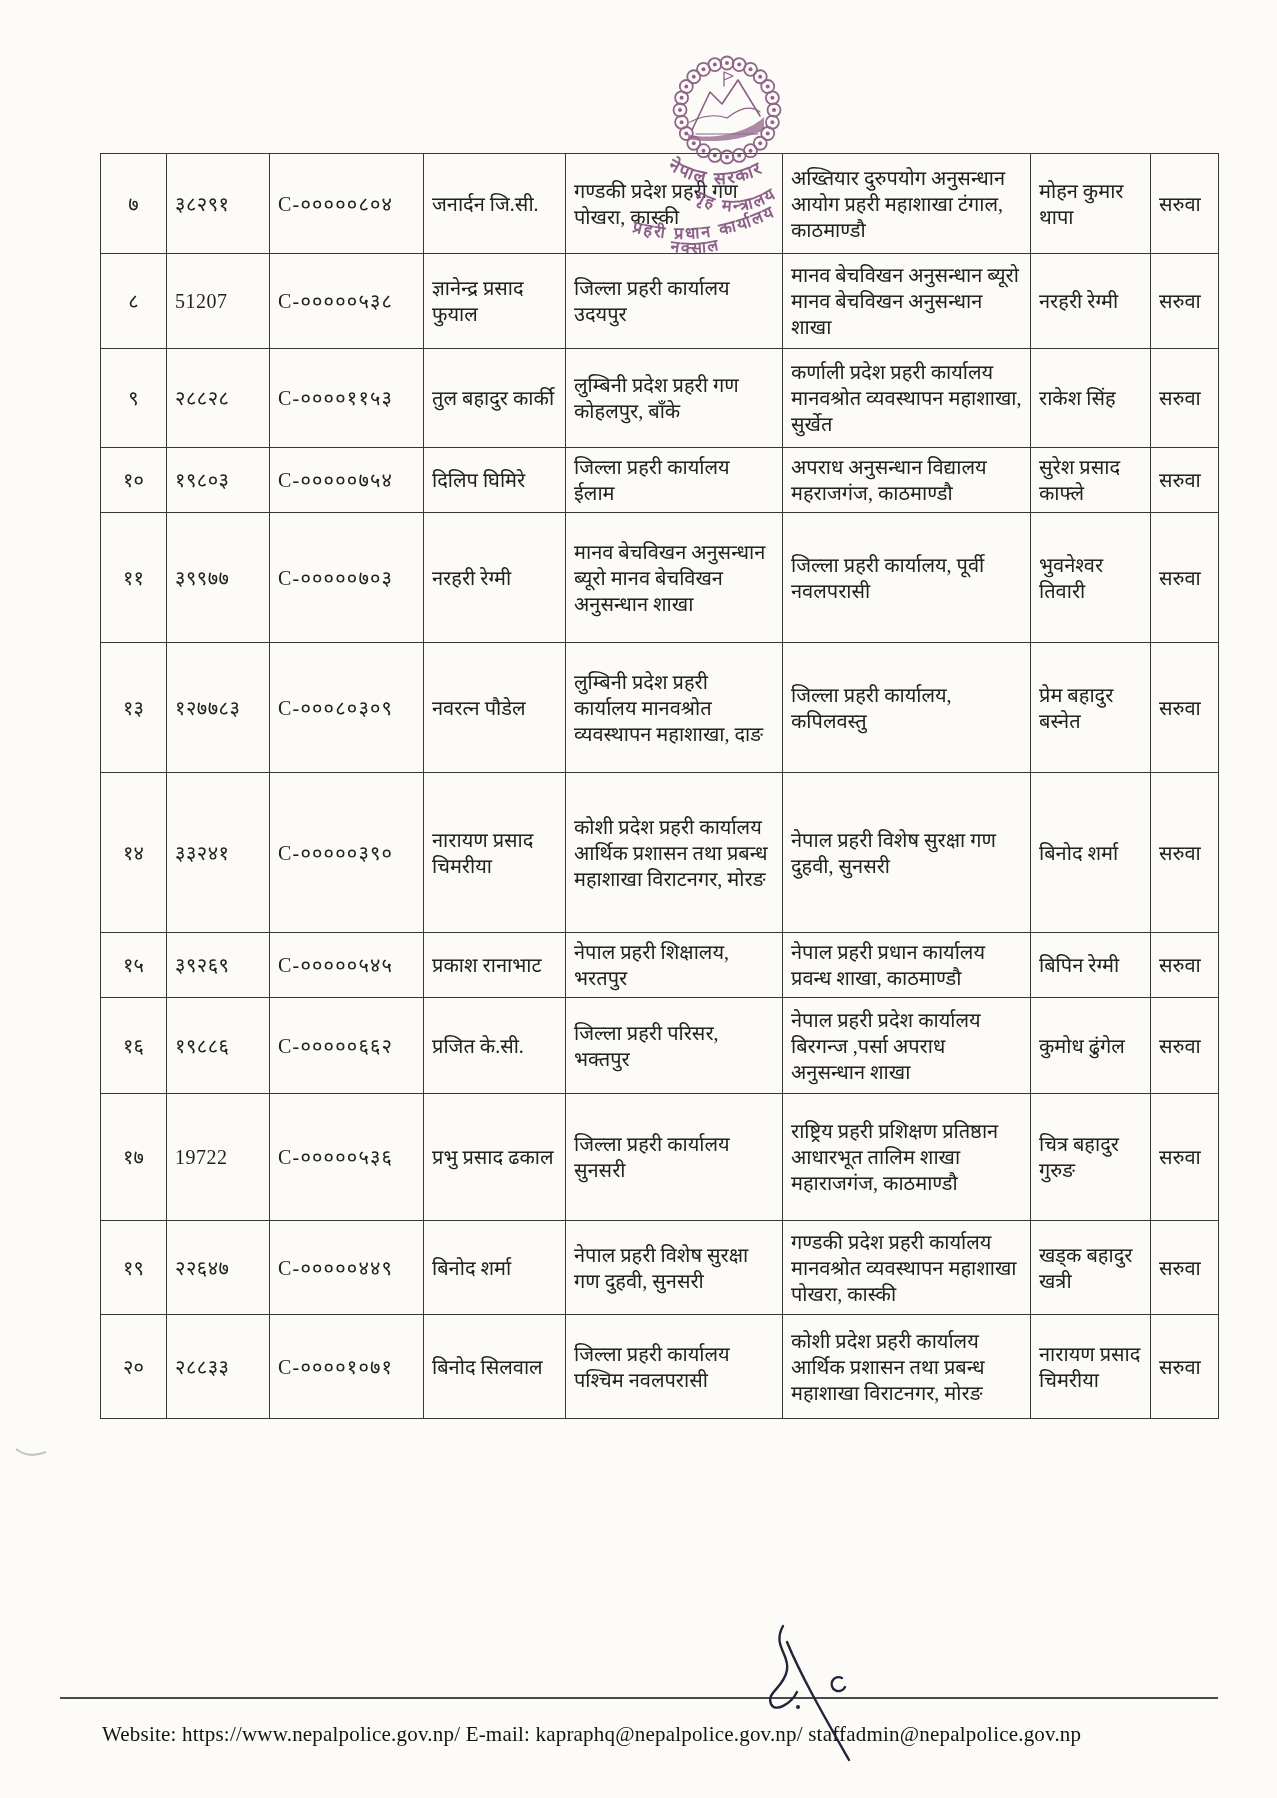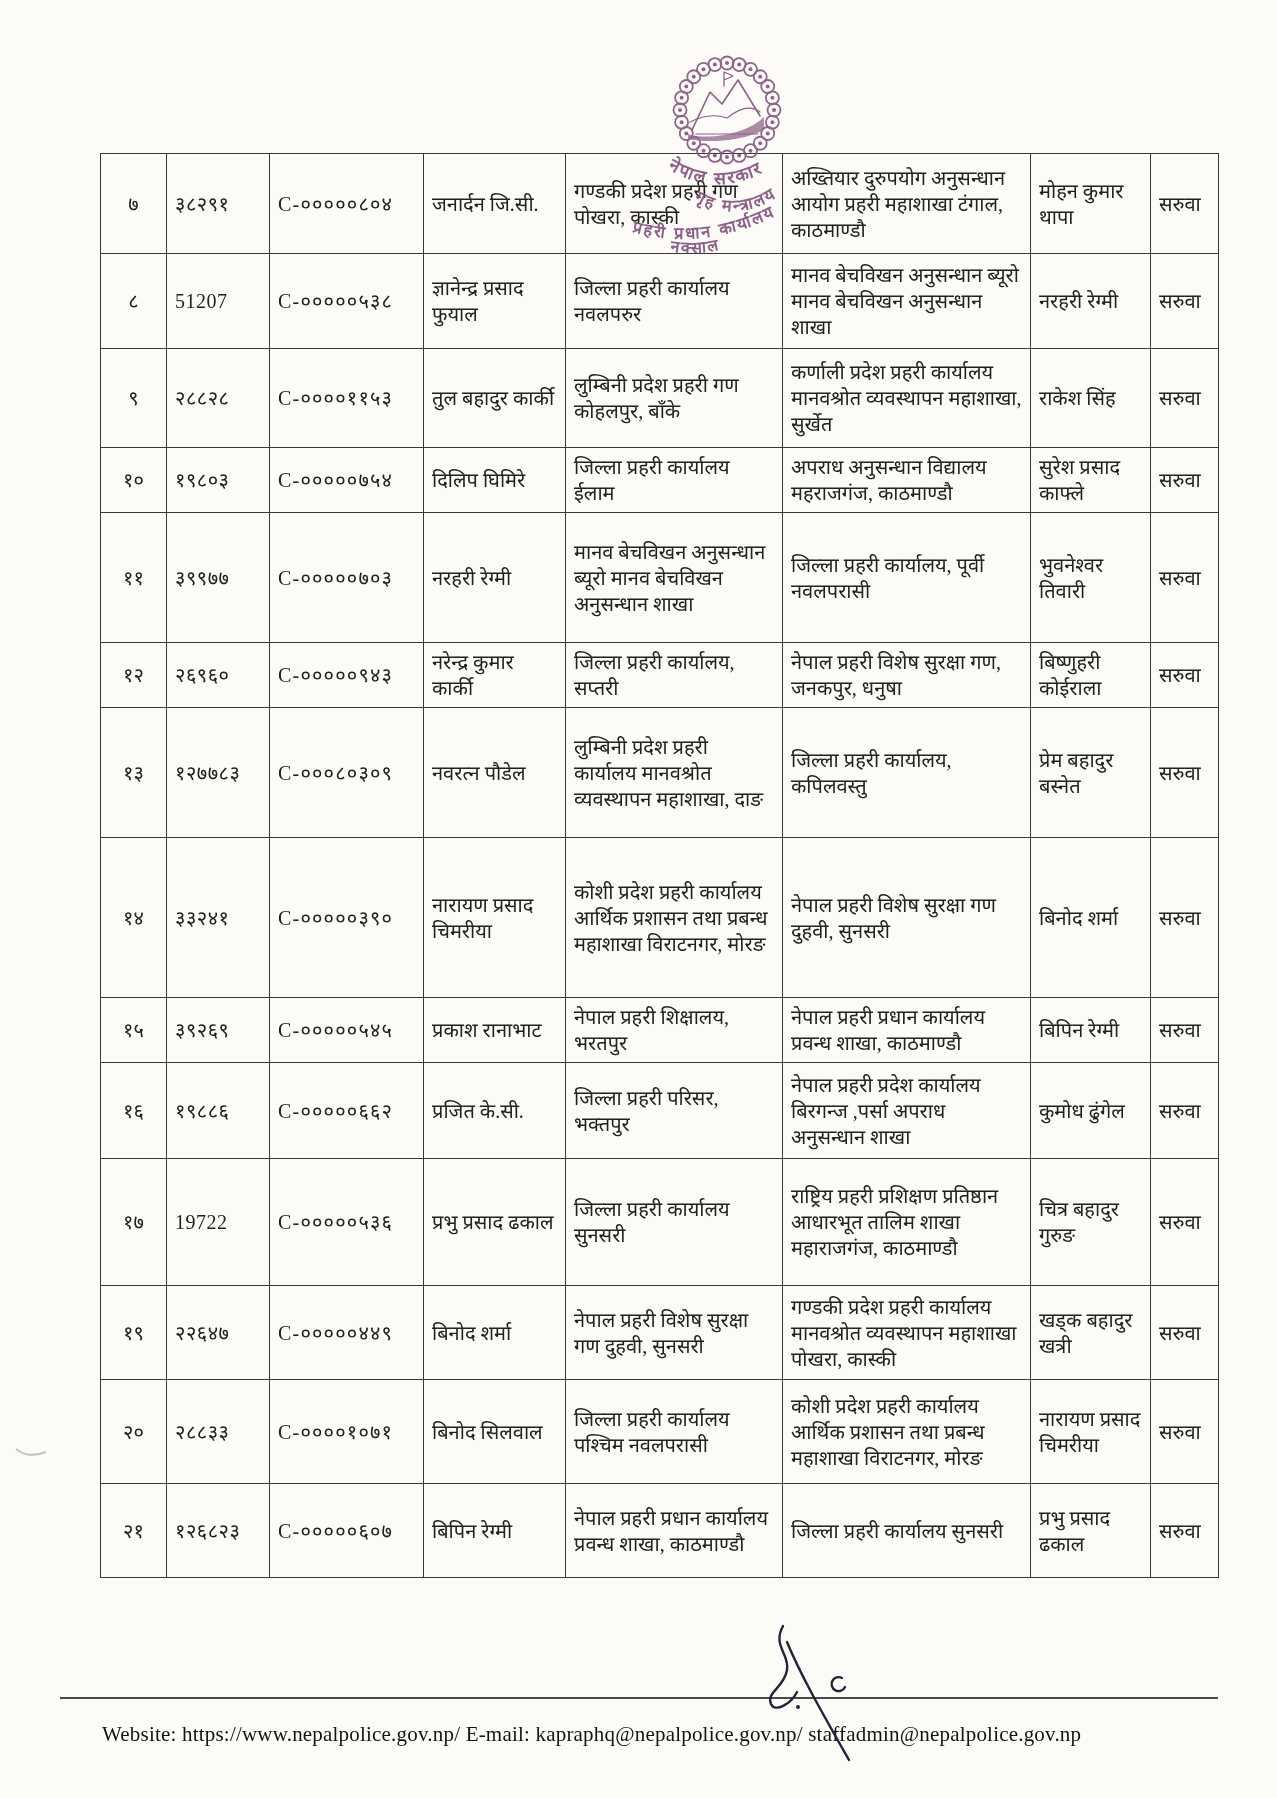--- a/index.html
+++ b/index.html
@@ -49,21 +49,21 @@
           <td class="c4">गण्डकी प्रदेश प्रहरी गण पोखरा, कास्की</td>
           <td class="c5">अख्तियार दुरुपयोग अनुसन्धान आयोग प्रहरी महाशाखा टंगाल, काठमाण्डौ</td>
           <td class="c6">मोहन कुमार थापा</td>
           <td class="c7">सरुवा</td>
         </tr>
         <tr style="height: 95px;">
           <td class="c0">८</td>
           <td class="c1">51207</td>
           <td class="c2">C-०००००५३८</td>
           <td class="c3">ज्ञानेन्द्र प्रसाद फुयाल</td>
-          <td class="c4">जिल्ला प्रहरी कार्यालय नवलपरुर</td>
+          <td class="c4">जिल्ला प्रहरी कार्यालय उदयपुर</td>
           <td class="c5">मानव बेचविखन अनुसन्धान ब्यूरो मानव बेचविखन अनुसन्धान शाखा</td>
           <td class="c6">नरहरी रेग्मी</td>
           <td class="c7">सरुवा</td>
         </tr>
         <tr style="height: 99px;">
           <td class="c0">९</td>
           <td class="c1">२८८२८</td>
           <td class="c2">C-००००११५३</td>
           <td class="c3">तुल बहादुर कार्की</td>
           <td class="c4">लुम्बिनी प्रदेश प्रहरी गण कोहलपुर, बाँके</td>
@@ -84,30 +84,20 @@
         <tr style="height: 130px;">
           <td class="c0">११</td>
           <td class="c1">३९९७७</td>
           <td class="c2">C-०००००७०३</td>
           <td class="c3">नरहरी रेग्मी</td>
           <td class="c4">मानव बेचविखन अनुसन्धान ब्यूरो मानव बेचविखन अनुसन्धान शाखा</td>
           <td class="c5">जिल्ला प्रहरी कार्यालय, पूर्वी नवलपरासी</td>
           <td class="c6">भुवनेश्वर तिवारी</td>
           <td class="c7">सरुवा</td>
         </tr>
-        <tr style="height: 65px;">
-          <td class="c0">१२</td>
-          <td class="c1">२६९६०</td>
-          <td class="c2">C-०००००९४३</td>
-          <td class="c3">नरेन्द्र कुमार कार्की</td>
-          <td class="c4">जिल्ला प्रहरी कार्यालय, सप्तरी</td>
-          <td class="c5">नेपाल प्रहरी विशेष सुरक्षा गण, जनकपुर, धनुषा</td>
-          <td class="c6">बिष्णुहरी कोईराला</td>
-          <td class="c7">सरुवा</td>
-        </tr>
         <tr style="height: 130px;">
           <td class="c0">१३</td>
           <td class="c1">१२७७८३</td>
           <td class="c2">C-०००८०३०९</td>
           <td class="c3">नवरत्न पौडेल</td>
           <td class="c4">लुम्बिनी प्रदेश प्रहरी कार्यालय मानवश्रोत व्यवस्थापन महाशाखा, दाङ</td>
           <td class="c5">जिल्ला प्रहरी कार्यालय, कपिलवस्तु</td>
           <td class="c6">प्रेम बहादुर बस्नेत</td>
           <td class="c7">सरुवा</td>
         </tr>
@@ -162,30 +152,20 @@
           <td class="c7">सरुवा</td>
         </tr>
         <tr style="height: 104px;">
           <td class="c0">२०</td>
           <td class="c1">२८८३३</td>
           <td class="c2">C-००००१०७१</td>
           <td class="c3">बिनोद सिलवाल</td>
           <td class="c4">जिल्ला प्रहरी कार्यालय पश्चिम नवलपरासी</td>
           <td class="c5">कोशी प्रदेश प्रहरी कार्यालय आर्थिक प्रशासन तथा प्रबन्ध महाशाखा  विराटनगर, मोरङ</td>
           <td class="c6">नारायण प्रसाद चिमरीया</td>
-          <td class="c7">सरुवा</td>
-        </tr>
-        <tr style="height: 94px;">
-          <td class="c0">२१</td>
-          <td class="c1">१२६८२३</td>
-          <td class="c2">C-०००००६०७</td>
-          <td class="c3">बिपिन रेग्मी</td>
-          <td class="c4">नेपाल प्रहरी प्रधान कार्यालय प्रवन्ध शाखा, काठमाण्डौ</td>
-          <td class="c5">जिल्ला प्रहरी कार्यालय सुनसरी</td>
-          <td class="c6">प्रभु प्रसाद ढकाल</td>
           <td class="c7">सरुवा</td>
         </tr>
       </tbody>
   </table>
 
   <svg class="overlay" viewBox="0 0 1277 1798">
 
     <g opacity="0.88">
       <g id="wreath">
           <circle cx="774" cy="110" r="6.5" fill="none" stroke="#82517b" stroke-width="1.8"></circle>

